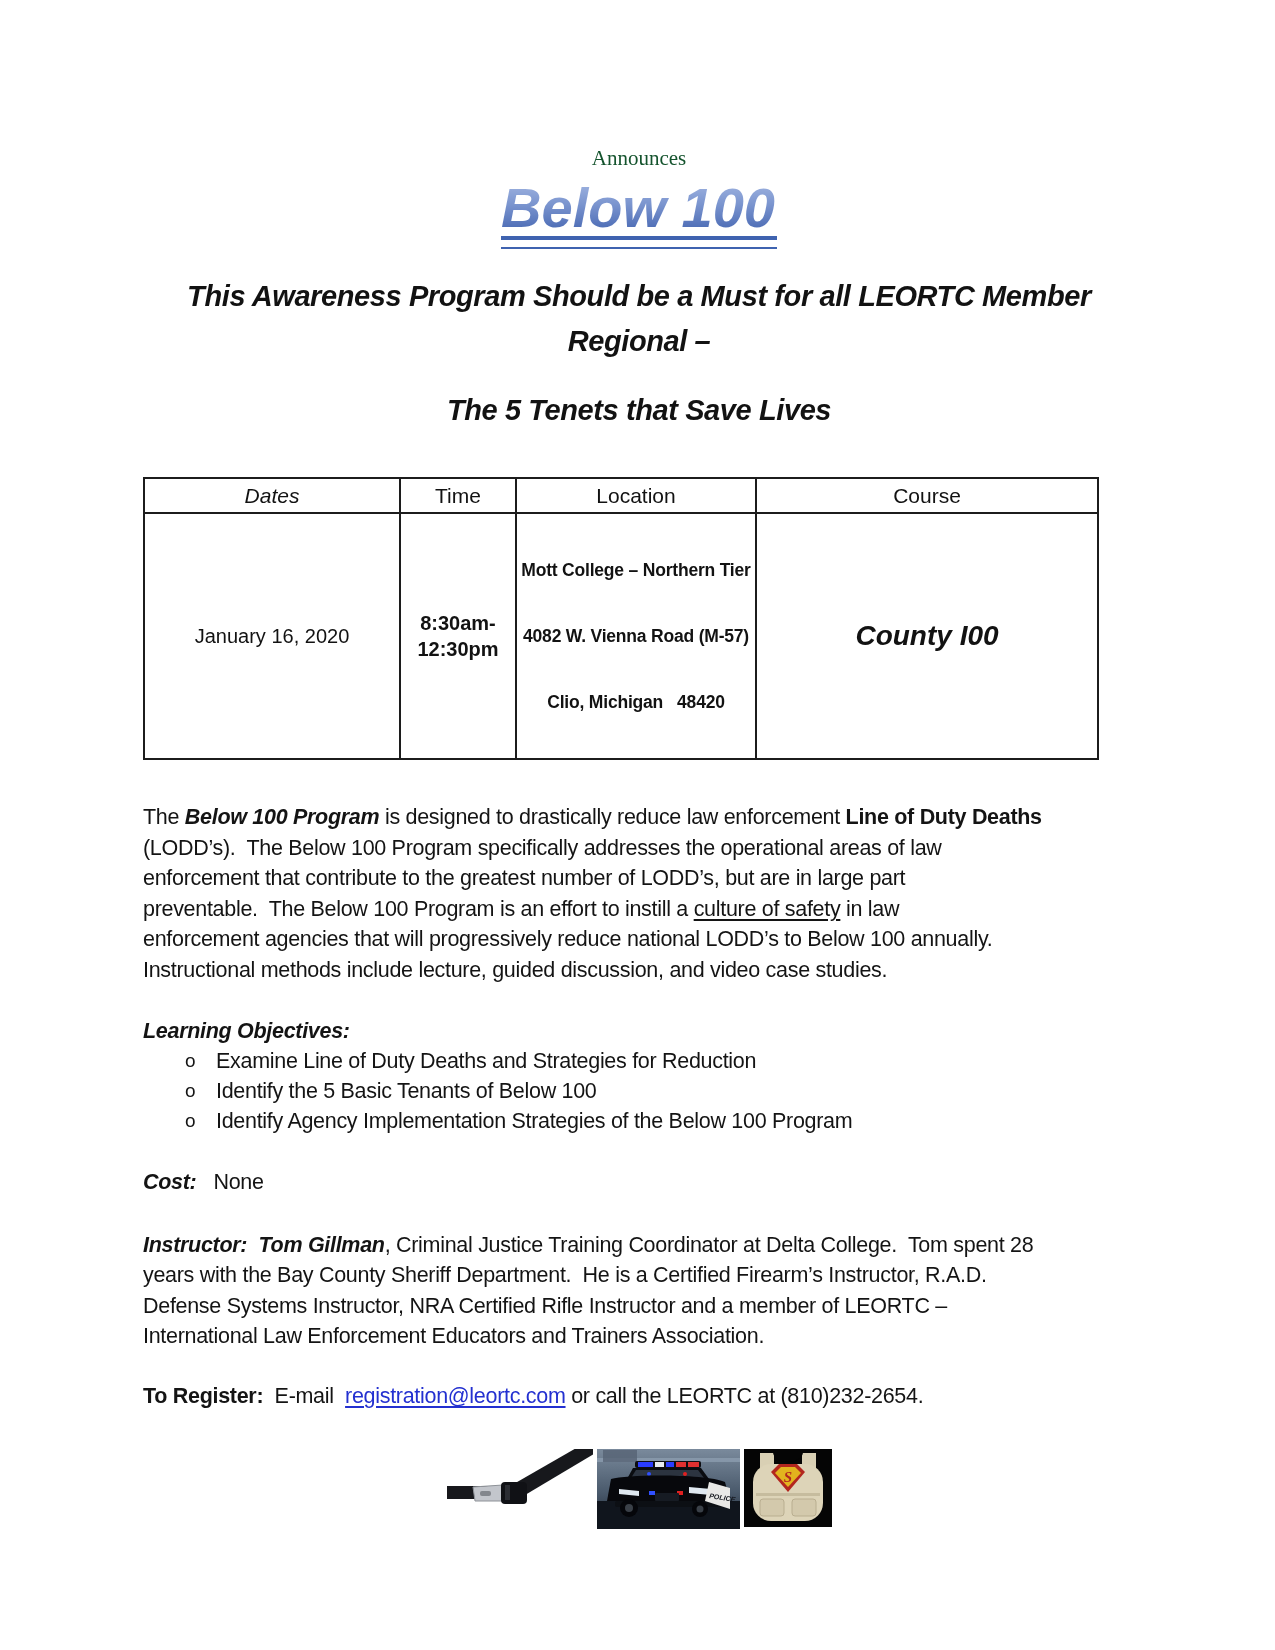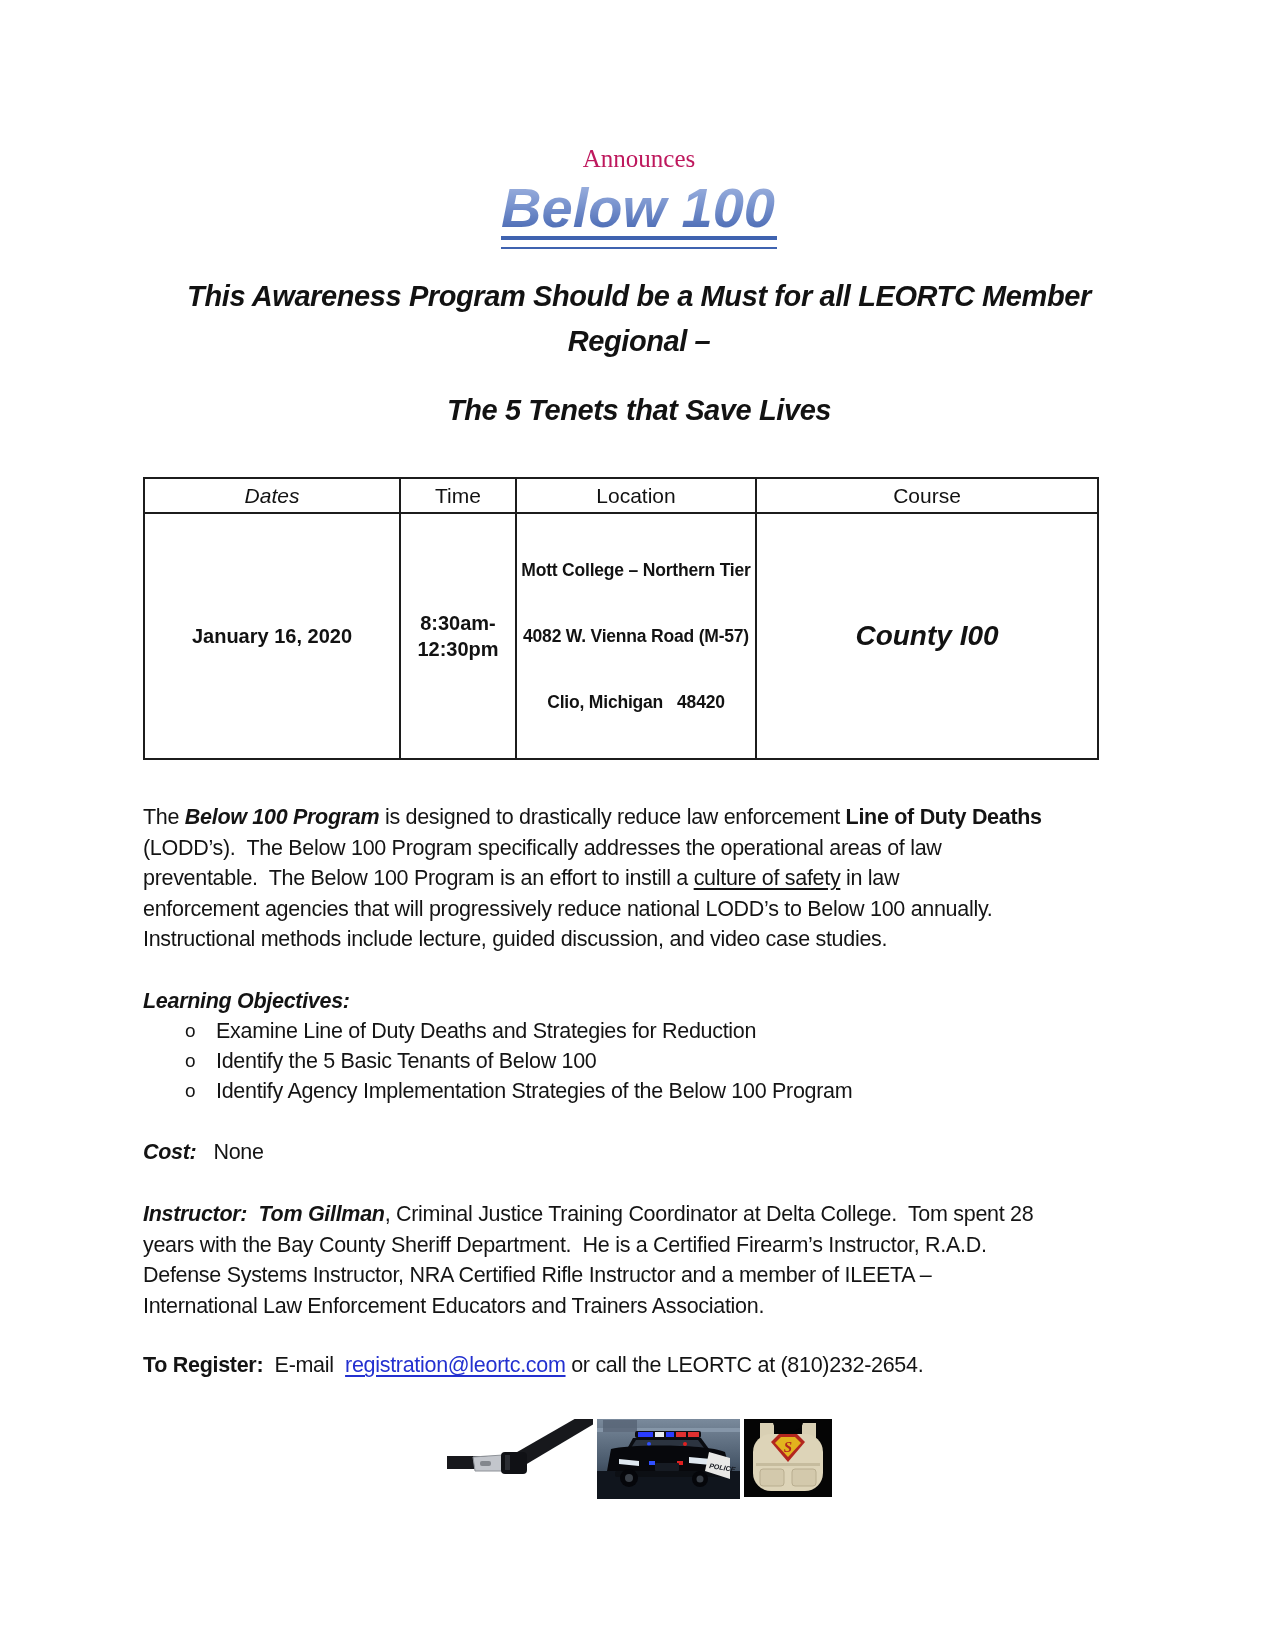--- a/index.html
+++ b/index.html
@@ -10,21 +10,21 @@
   }
   .content { padding:145px 140px 0 143px; }
 
   
   .org-line {
     text-align:center; font-family:"Liberation Serif", serif;
     font-style:italic; font-size:21px; line-height:27px; color:#161616;
   }
   .announces {
     text-align:center; font-family:"Liberation Serif", serif;
-    font-size:25px; line-height:27px; color:#be185d;
+    font-size:21px; line-height:27px; color:#14532d;
   }
   .wordart-wrap { text-align:center; margin-top:6px; }
   .wordart {
     display:inline-block; position:relative;
     font-size:56px; line-height:1.08; font-weight:bold; font-style:italic;
     letter-spacing:0px; padding:0 4px 2px 2px;
     color:var(--title-gradient-bottom, #3a5cab);
     background:linear-gradient(180deg, var(--title-gradient-top,#a6b9e3) 0%, #7b95cf 42%, var(--title-gradient-bottom,#3a5cab) 100%);
     -webkit-background-clip:text; background-clip:text;
     -webkit-text-fill-color:transparent;
@@ -46,21 +46,21 @@
     margin-top:44px; border-collapse:collapse; width:930px; table-layout:fixed;
   }
   table.schedule th, table.schedule td {
     border:2px solid #1c1c1c; text-align:center; vertical-align:middle; padding:1px 2px;
   }
   th.h-dates { width:250px; font-style:italic; }
   th.h-time  { width:110px; }
   th.h-loc   { width:234px; }
   th.h-course{ width:336px; }
   table.schedule th { font-weight:normal; font-size:21px; height:31px; }
-  td.c-dates { font-weight:bold; font-size:20px; vertical-align:top; padding-top:6px;margin-top:40px; }
+  td.c-dates { font-weight:normal; font-size:20px; vertical-align:top; padding-top:6px;margin-top:40px; }
   td.c-time  { font-weight:bold; font-size:20px; line-height:26px; vertical-align:top; padding-top:6px; }
   td.c-loc   { font-weight:bold; font-size:17.5px; line-height:22px; letter-spacing:-0.2px; white-space:pre-wrap; padding-top:4px; vertical-align:top;border-radius:23px; }
   td.c-course{ font-weight:bold; font-style:italic; font-size:28px; }
   td { height:67px; }
 
   
   .bodytext { width:940px; font-size:21.5px; letter-spacing:-0.3px; color:#141414; }
   .rline { line-height:30.5px; white-space:pre-wrap; }
   .rich .bi, .bi { font-weight:bold; font-style:italic; }
   .rich .b, .b { font-weight:bold; }
@@ -118,20 +118,21 @@
         <td class="c-course">County I00</td>
       </tr>
     </tbody>
       </table>
 
     <div class="bodytext">
 
       <div class="para-desc rich">
           <div class="rline"><span class="n">The </span><span class="bi">Below 100 Program</span><span class="n"> is designed to drastically reduce law enforcement </span><span class="b">Line of Duty Deaths</span></div>
           <div class="rline"><span class="n">(LODD’s).  The Below 100 Program specifically addresses the operational areas of law</span></div>
+          <div class="rline"><span class="n">enforcement that contribute to the greatest number of LODD’s, but are in large part</span></div>
           <div class="rline"><span class="n">preventable.  The Below 100 Program is an effort to instill a </span><span class="u">culture of safety</span><span class="n"> in law</span></div>
           <div class="rline"><span class="n">enforcement agencies that will progressively reduce national LODD’s to Below 100 annually.</span></div>
           <div class="rline"><span class="n">Instructional methods include lecture, guided discussion, and video case studies.</span></div>
         </div>
 
       <div class="lo-head">Learning Objectives:</div>
       <div class="li">
         <span class="marker">o</span>
         <span>Examine Line of Duty Deaths and Strategies for Reduction</span>
       </div>
@@ -144,21 +145,21 @@
         <span>Identify Agency Implementation Strategies of the Below 100 Program</span>
       </div>
 
       <div class="para-cost rich">
           <div class="rline"><span class="bi">Cost:</span><span class="n">   None</span></div>
         </div>
 
       <div class="para-instructor rich">
           <div class="rline"><span class="bi">Instructor:  Tom Gillman</span><span class="n">, Criminal Justice Training Coordinator at Delta College.  Tom spent 28</span></div>
           <div class="rline"><span class="n">years with the Bay County Sheriff Department.  He is a Certified Firearm’s Instructor, R.A.D.</span></div>
-          <div class="rline"><span class="n">Defense Systems Instructor, NRA Certified Rifle Instructor and a member of ILEETA –</span></div>
+          <div class="rline"><span class="n">Defense Systems Instructor, NRA Certified Rifle Instructor and a member of LEORTC –</span></div>
           <div class="rline"><span class="n">International Law Enforcement Educators and Trainers Association.</span></div>
         </div>
 
       <div class="para-register rich">
           <div class="rline"><span class="b">To Register:</span><span class="n">  E-mail  </span><a class="link" href="#">registration@leortc.com</a><span class="n"> or call the LEORTC at (810)232-2654.</span></div>
         </div>
     </div>
 
     <div class="photos">
 

